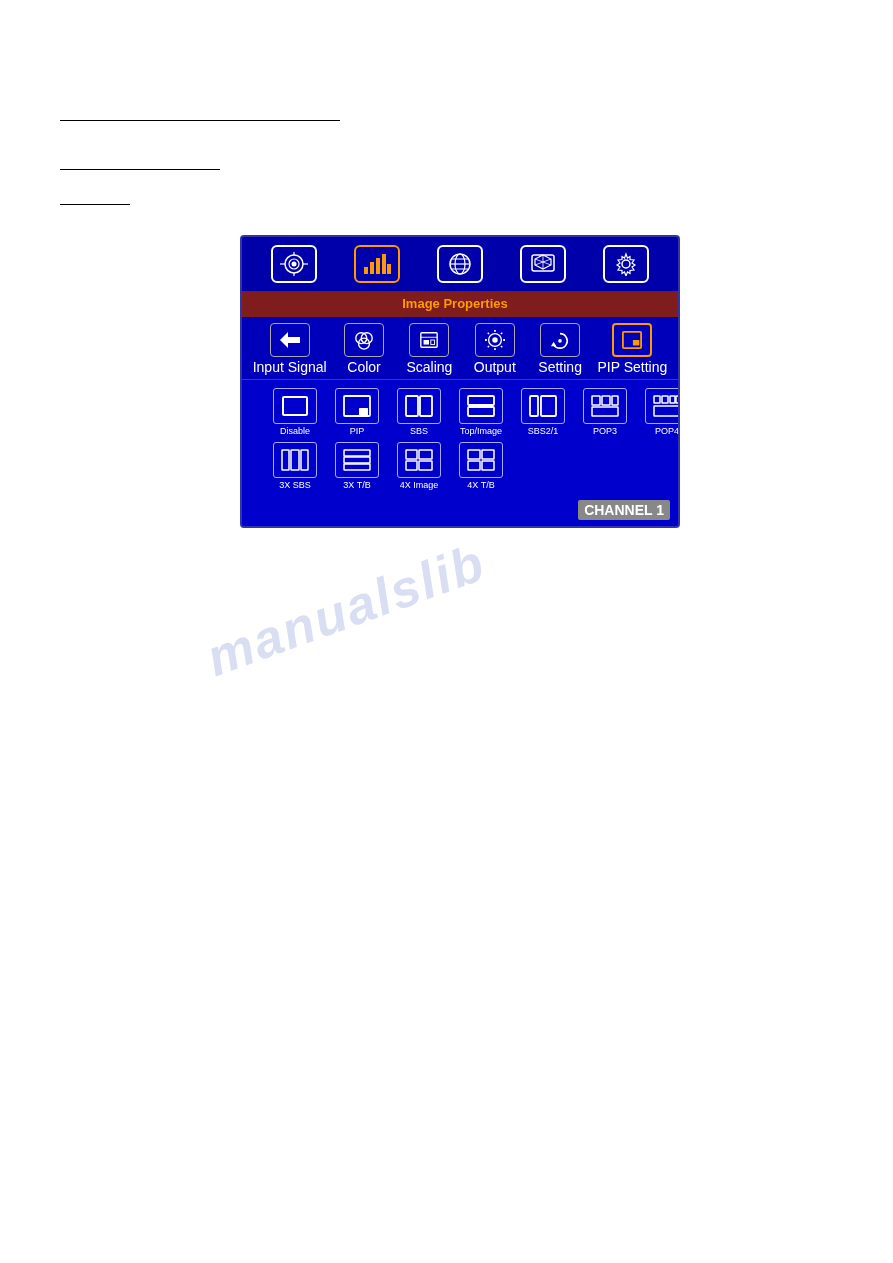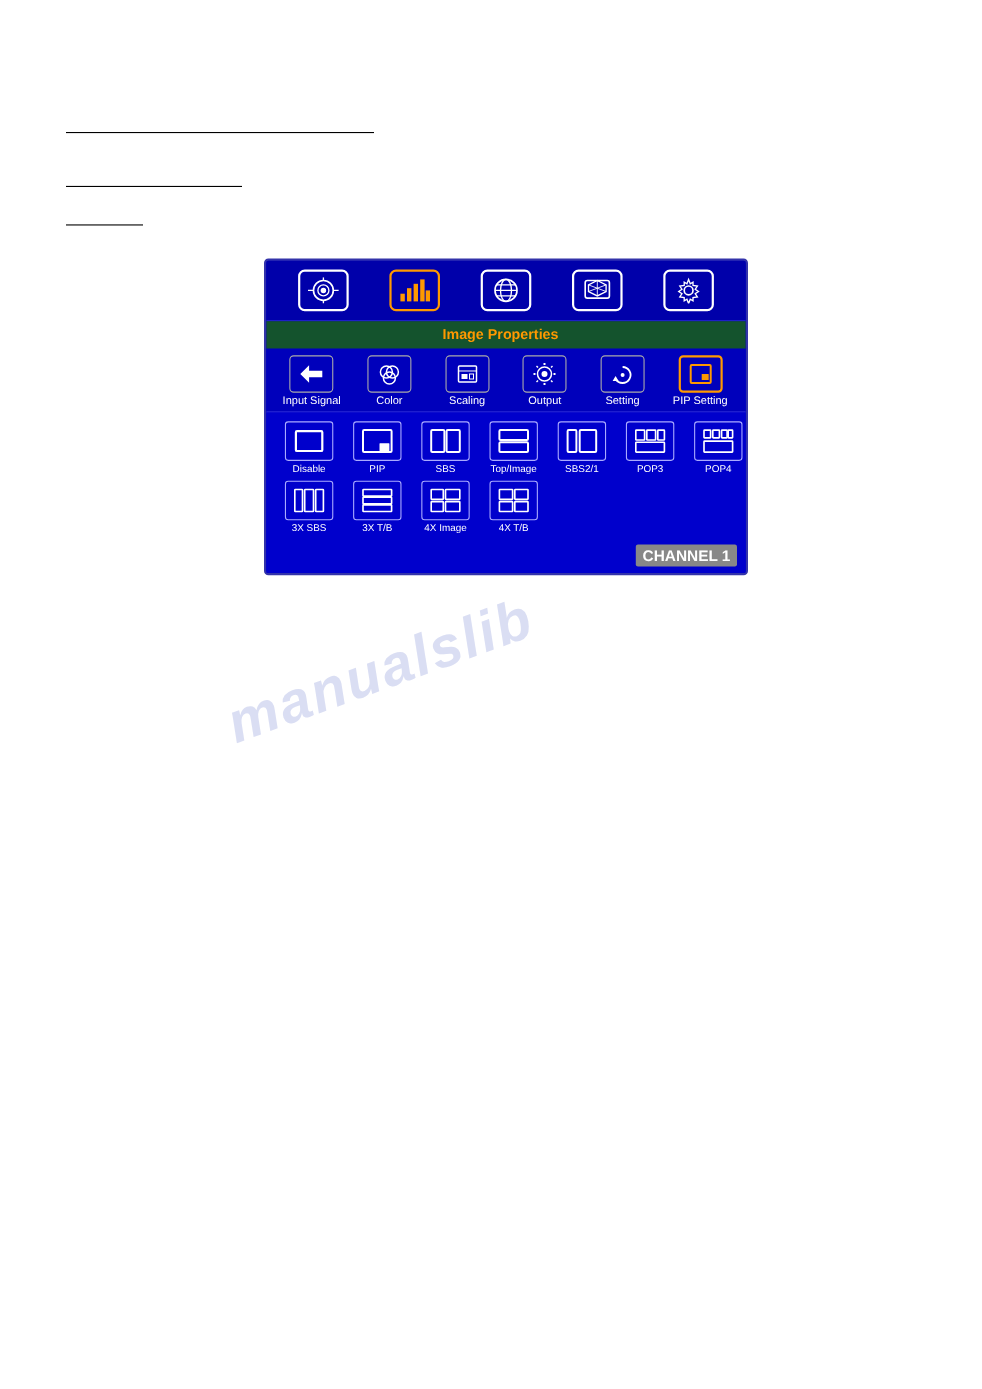--- a/index.html
+++ b/index.html
@@ -85,21 +85,21 @@
       height: 24px;
     }
 
     
     .title-bar {
       text-align: center;
       color: #ff9900;
       font-size: 13px;
       font-weight: bold;
       padding: 4px 10px 6px 0;
-      background: #14532d;
+      background: #7f1d1d;
     }
 
     
     .sub-menu {
       display: flex;
       align-items: flex-end;
       justify-content: space-around;
       background: #0000bb;
       padding: 6px 6px 4px 6px;
       border-bottom: 1px solid #3333dd;
@@ -129,29 +129,29 @@
       border: 2px solid #ff9900;
     }
 
     .sub-icon-box svg {
       width: 24px;
       height: 20px;
     }
 
     .sub-label {
       color: #ffffff;
-      font-size: 10px;
+      font-size: 14px;
       text-align: center;
       white-space: nowrap;
     }
 
     
     .layout-grid {
       background: #0000cc;
-      padding: 8px 10px 6px 12px;
+      padding: 8px 10px 6px 26px;
     }
 
     .layout-row {
       display: flex;
       align-items: flex-end;
       justify-content: flex-start;
       gap: 8px;
       margin-bottom: 6px;
     }
 

